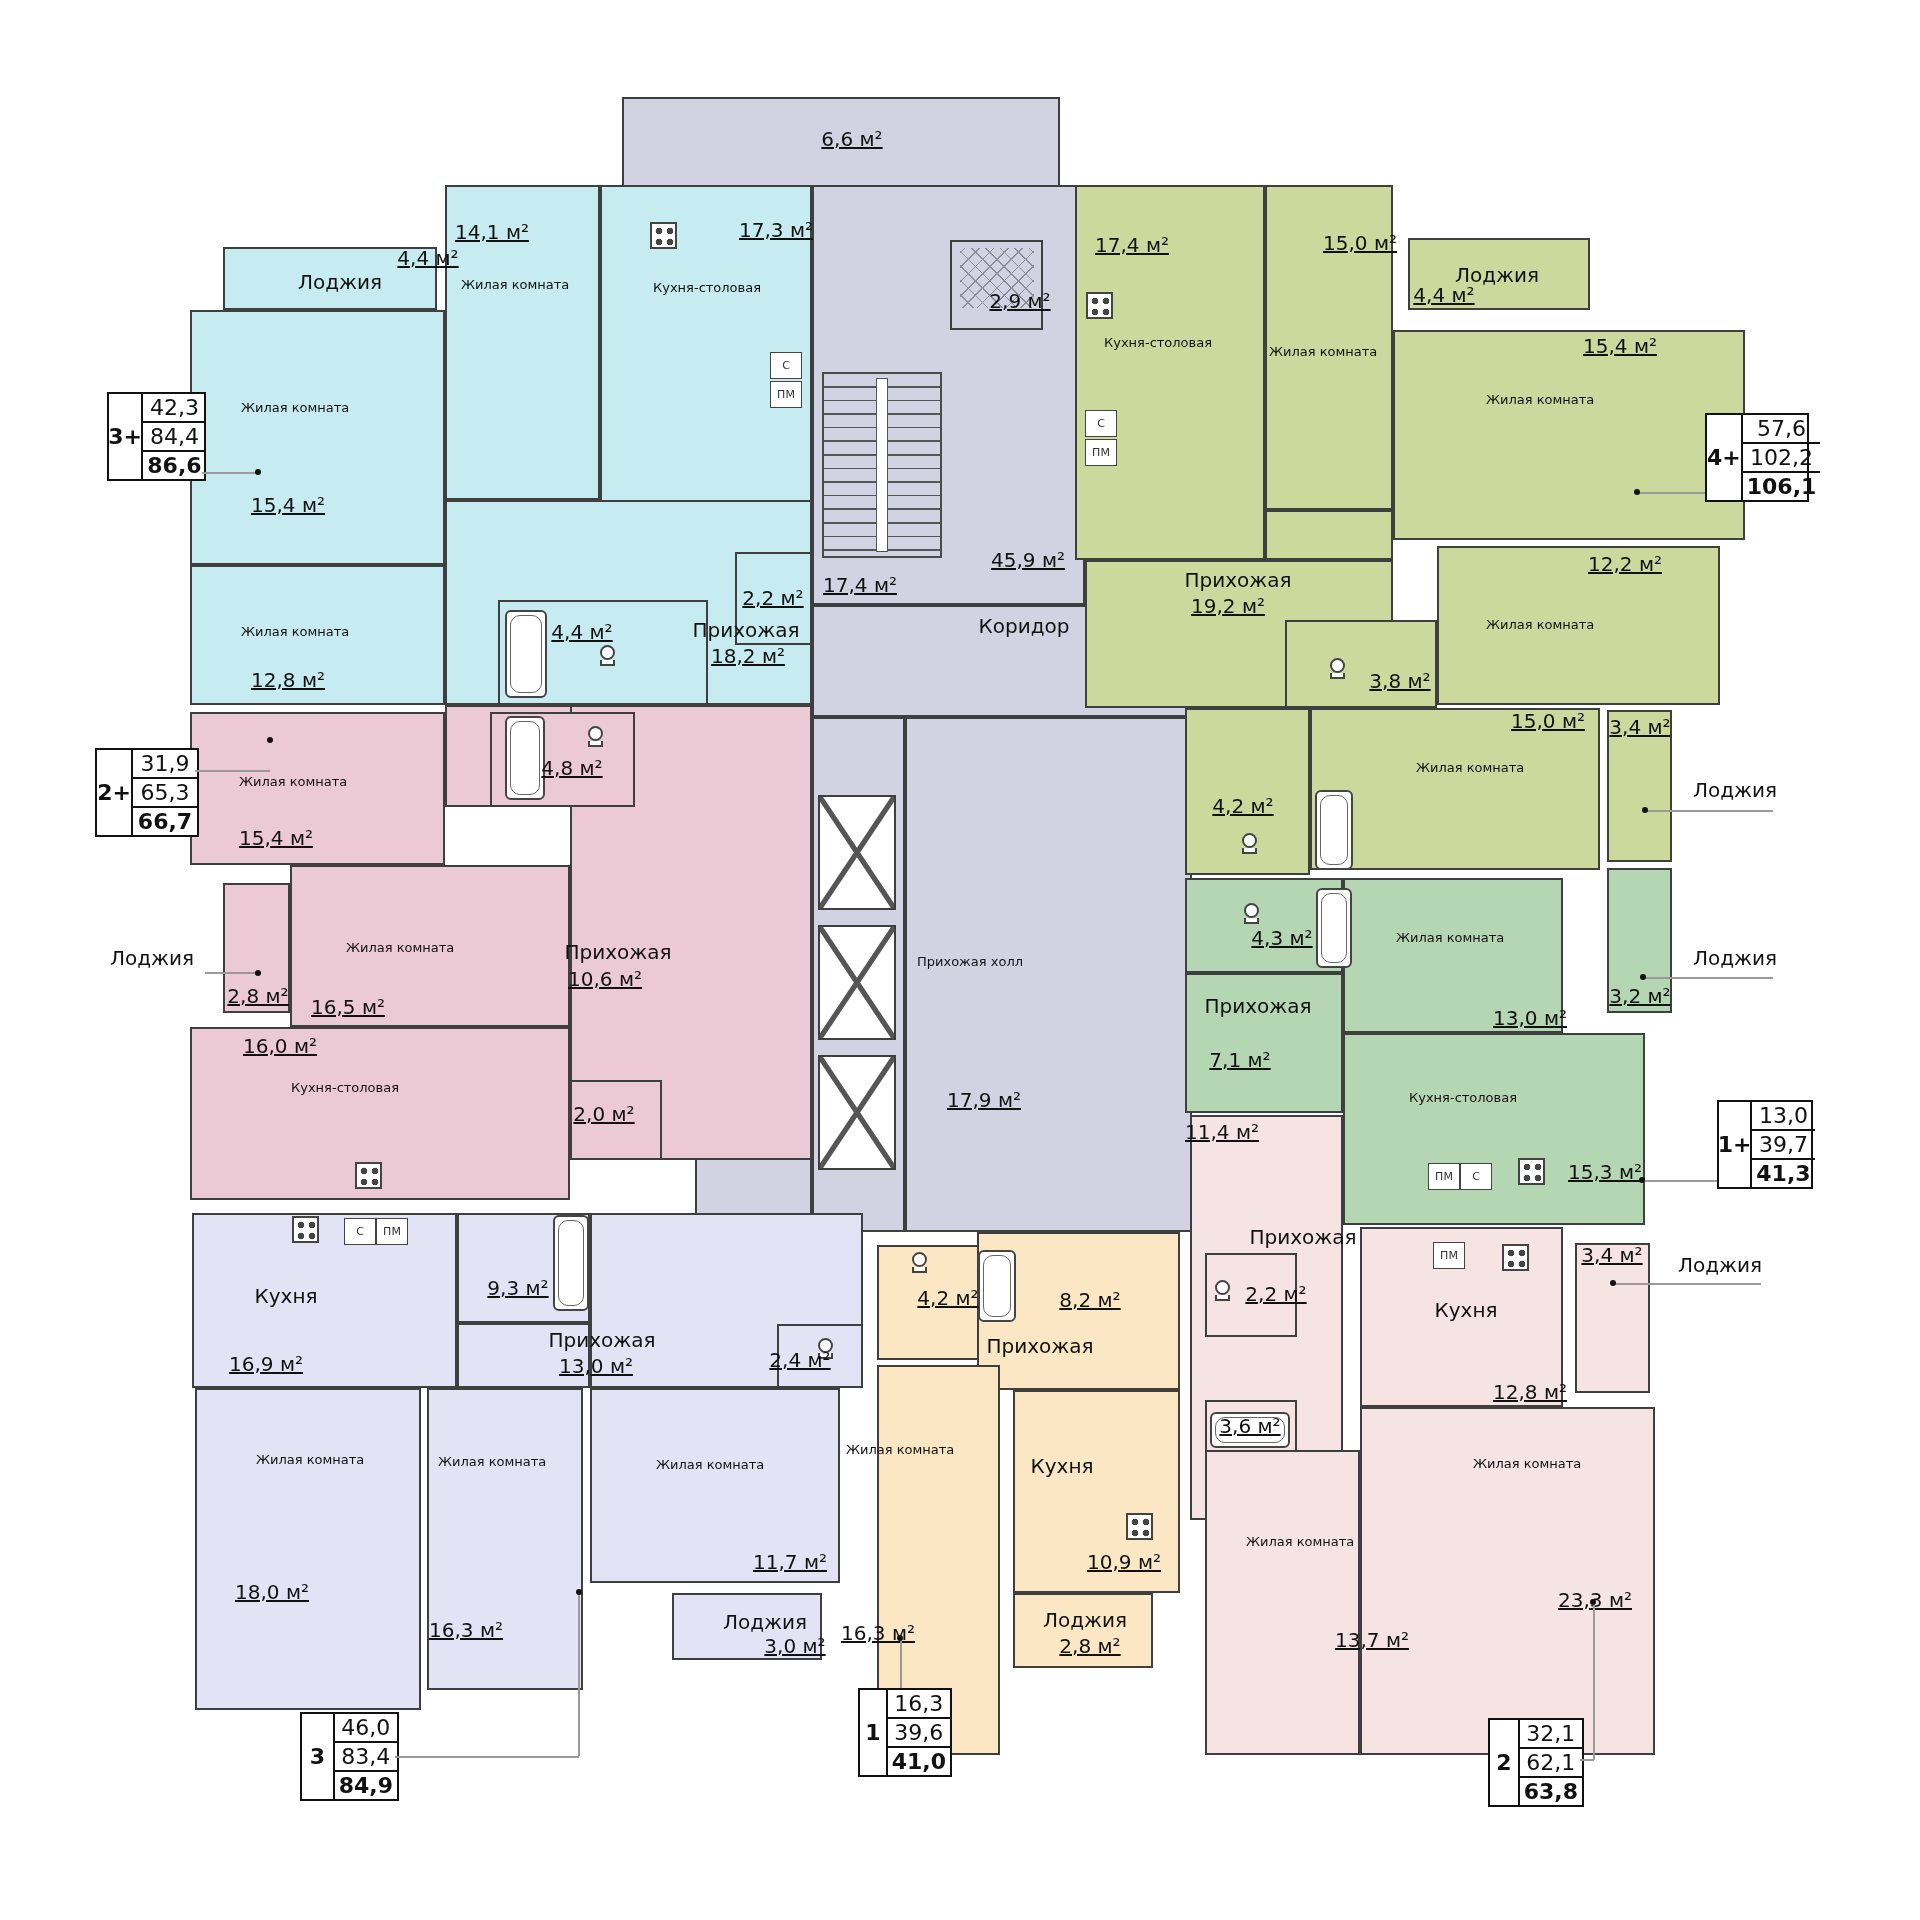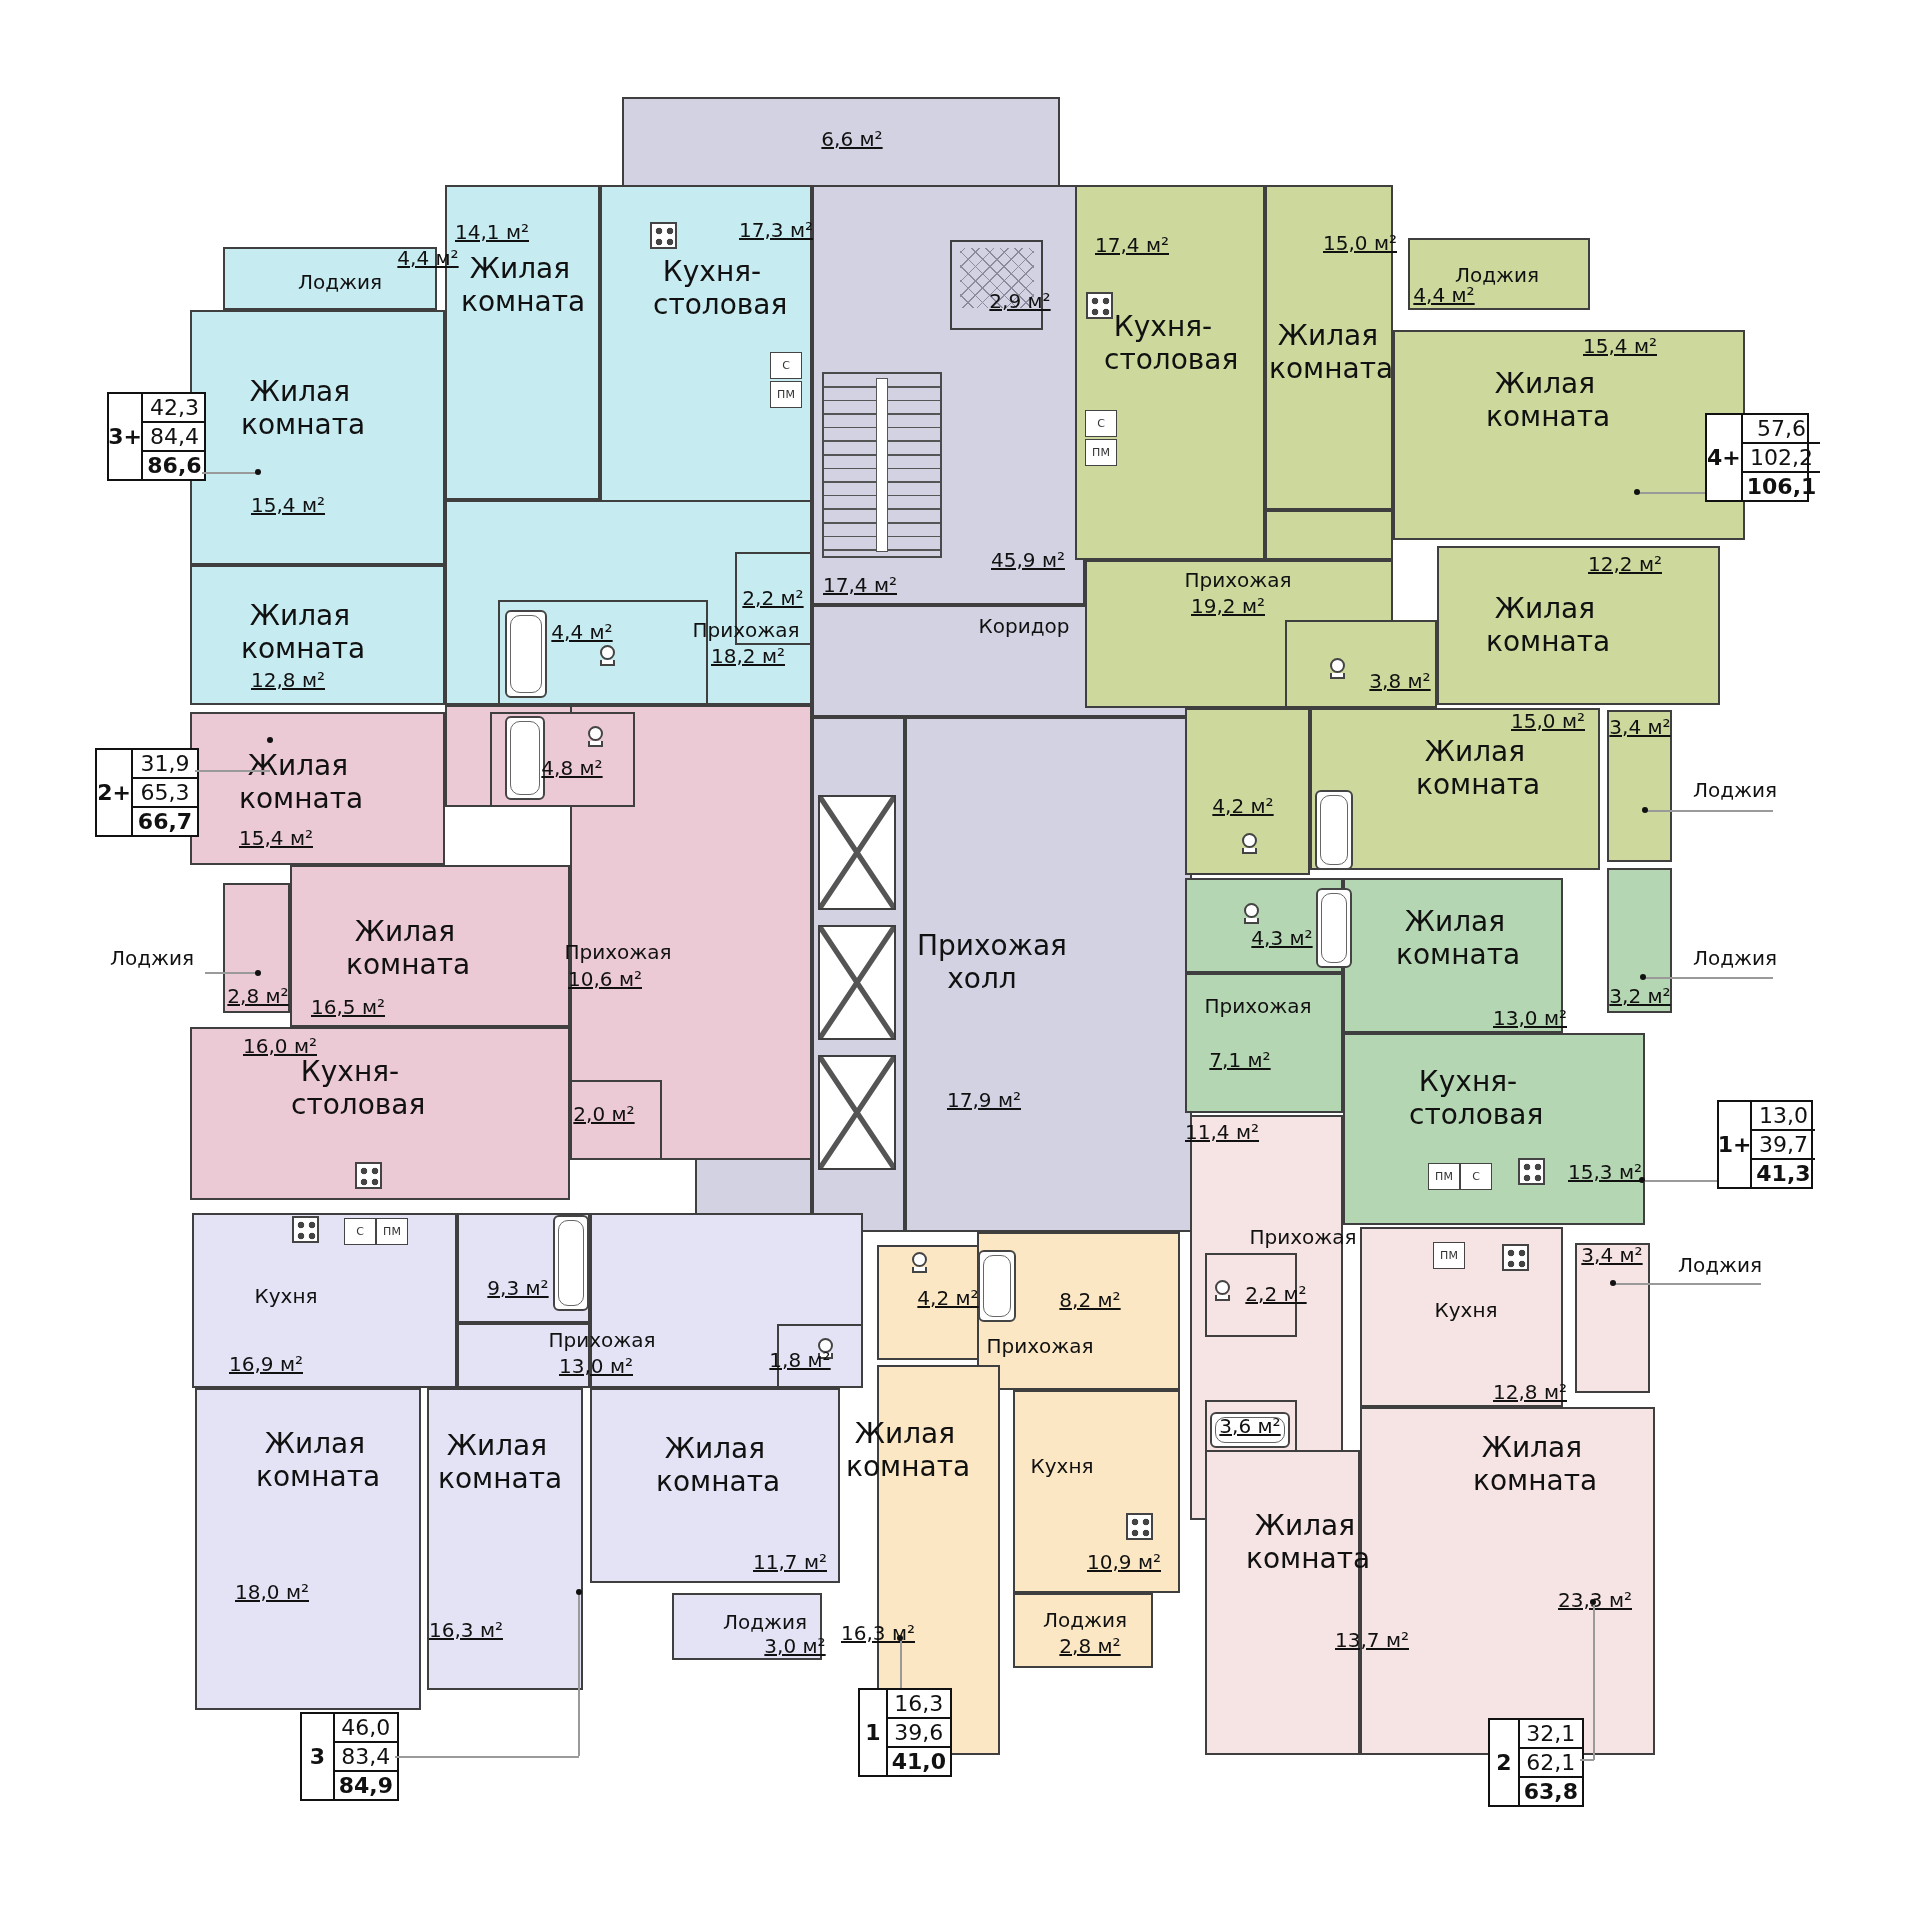--- a/index.html
+++ b/index.html
@@ -7,22 +7,22 @@
         font-family:"DejaVu Sans", sans-serif;color:#111;overflow:hidden;}
   .room{position:absolute;box-sizing:border-box;border:2.5px solid #3f3f3f;}
   .ap-cyan{background:var(--c-cyan);}
   .ap-green{background:var(--c-green);}
   .ap-rose{background:var(--c-rose);}
   .ap-teal{background:var(--c-teal);}
   .ap-lav{background:var(--c-lavender);}
   .ap-cream{background:var(--c-cream);}
   .ap-pink{background:var(--c-pink);}
   .ap-core{background:var(--c-core);}
-  .rn{position:absolute;transform:translate(-50%,-50%);font-size:28px;line-height:1.18;
-      text-align:center;white-space:normal;width:118px;}
+  .rn{position:absolute;transform:translate(-50%,-50%);font-size:13px;line-height:1.18;
+      text-align:left;white-space:normal;width:118px;}
   .rn1{position:absolute;transform:translate(-50%,-50%);font-size:20px;white-space:nowrap;}
   .ra{position:absolute;transform:translate(-50%,-50%);font-size:20px;white-space:nowrap;
       text-decoration:underline;}
   .stat{position:absolute;display:flex;background:#fff;border:2.5px solid #111;}
   .stat-label{width:34%;display:flex;align-items:center;justify-content:center;
       font-size:22px;font-weight:bold;}
   .stat-vals{flex:1;border-left:2.5px solid #111;}
   .stat-vals .v{font-size:22px;text-align:center;padding:1px 4px;border-bottom:2.5px solid #111;}
   .stat-vals .v.total{border-bottom:none;font-weight:bold;}
   .leader{position:absolute;background:#9a9a9a;}
@@ -279,21 +279,21 @@
   <span class="ra" style="left:1530px;top:1018px">13,0 м²</span>
   <span class="rn" style="left:1468px;top:1098px">Кухня-столовая</span>
   <span class="ra" style="left:1605px;top:1172px">15,3 м²</span>
   <span class="ra" style="left:1640px;top:996px">3,2 м²</span>
 
   <span class="rn1" style="left:286px;top:1296px">Кухня</span>
   <span class="ra" style="left:266px;top:1364px">16,9 м²</span>
   <span class="ra" style="left:518px;top:1288px">9,3 м²</span>
   <span class="rn1" style="left:602px;top:1340px">Прихожая</span>
   <span class="ra" style="left:596px;top:1366px">13,0 м²</span>
-  <span class="ra" style="left:800px;top:1360px">1,8 м²</span>
+  <span class="ra" style="left:800px;top:1360px">2,4 м²</span>
   <span class="rn" style="left:315px;top:1460px">Жилая комната</span>
   <span class="ra" style="left:272px;top:1592px">18,0 м²</span>
   <span class="rn" style="left:497px;top:1462px">Жилая комната</span>
   <span class="ra" style="left:466px;top:1630px">16,3 м²</span>
   <span class="rn" style="left:715px;top:1465px">Жилая комната</span>
   <span class="ra" style="left:790px;top:1562px">11,7 м²</span>
   <span class="rn1" style="left:765px;top:1622px">Лоджия</span>
   <span class="ra" style="left:795px;top:1646px">3,0 м²</span>
 
   <span class="ra" style="left:948px;top:1298px">4,2 м²</span>

